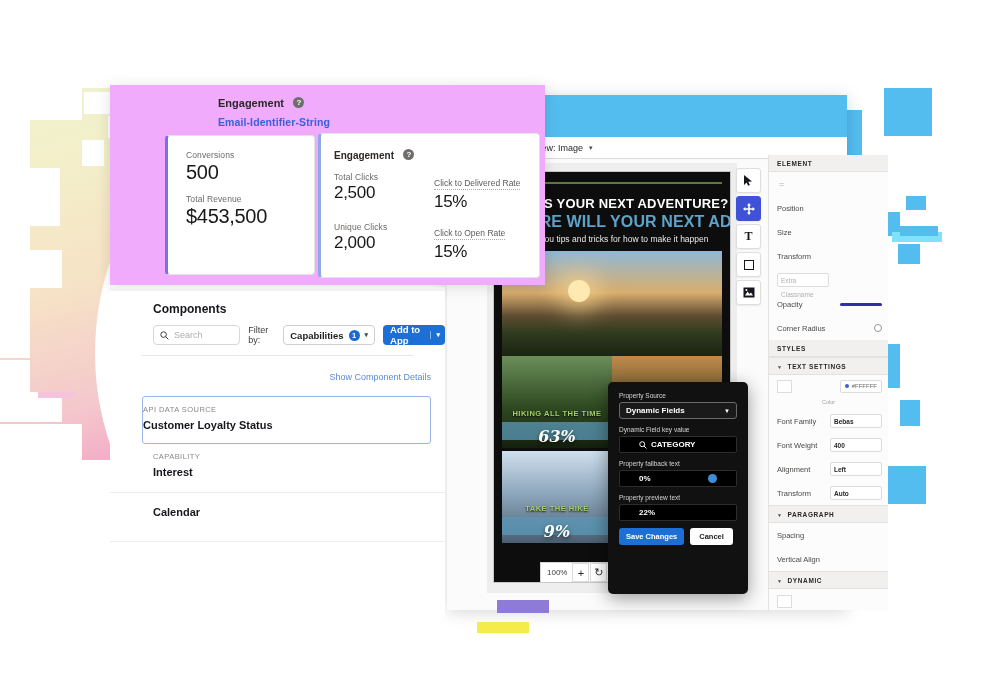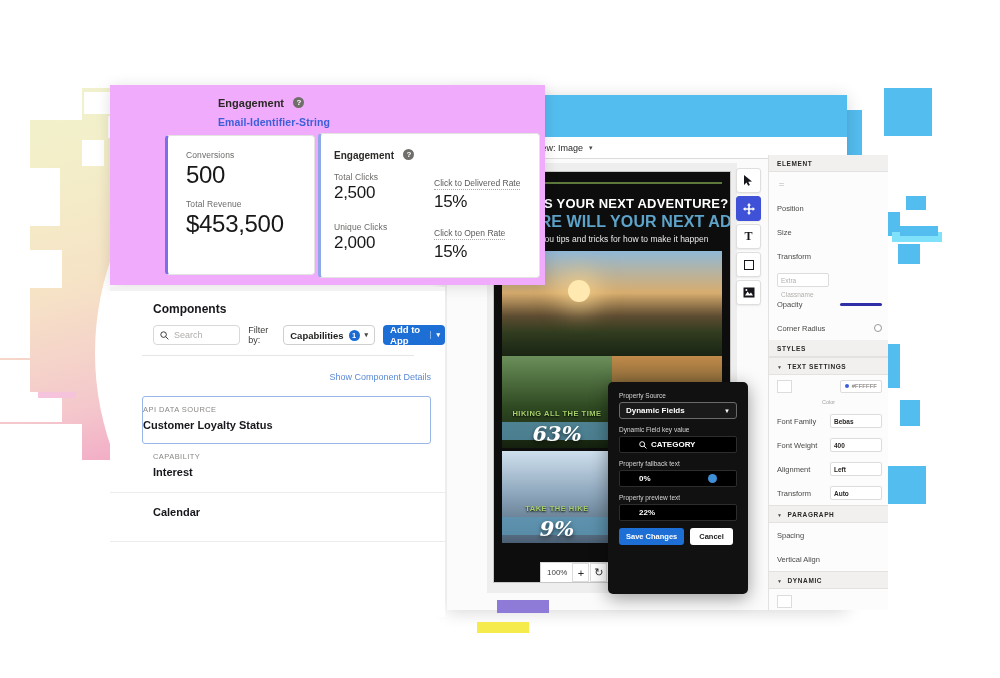--- a/index.html
+++ b/index.html
@@ -40,21 +40,21 @@
     background:#706e6b; color:#fff; font-size:8px; line-height:11px;
     text-align:center; margin-left:5px; vertical-align:middle; font-weight:700;
   }
   #an-sub { padding:5px 0 0 108px; font-size:10.5px; color:#3c5fd8; font-weight:600; letter-spacing:.1px;}
 
   .metric-card {
     position:absolute; background:#fff; border:1px solid #e3e3e1; border-radius:4px;
   }
   .metric-card.accent { border-left:3px solid #7b6fe8; }
   .metric-label { font-size:8.5px; color:#6d6a67; margin-bottom:1px; letter-spacing:.1px;}
-  .metric-value { font-size:24px; color:#181818; font-weight:400; letter-spacing:-.3px;}
+  .metric-value { font-size:20px; color:#181818; font-weight:400; letter-spacing:-.3px;}
   .metric-value.small { font-size:17px; }
 
   #card-left { left:55px; top:50px; width:150px; height:140px;padding-left:8px; }
   #card-left .metric-block { padding:0 0 0 10px; }
   #card-right { left:208px; top:48px; width:222px; height:145px; border-left:3px solid #8fa8e8; }
   .card-title { font-size:10px; font-weight:600; color:#2b2826; }
   .ratelabel {
     font-size:8.5px; color:#5a5a58; border-bottom:1px dotted #a9a9a7;
     padding-bottom:1px; display:inline-block;
   }
@@ -139,21 +139,21 @@
   .tile.t2 { background:linear-gradient(180deg,#c08a4a 0%,#6d5a30 45%,#26301a 100%); }
   .tile.t3 { background:linear-gradient(180deg,#cfe0ee 0%,#8fa8bd 45%,#4a5f73 100%); }
   .tile.t4 { background:linear-gradient(180deg,#b9d3e6 0%,#5d7e5a 50%,#27371f 100%); }
   .tile-cap {
     position:absolute; left:0; right:0; bottom:30px; text-align:center;
     color:#a7d06b; font-size:7.5px; font-weight:700; letter-spacing:.5px;
     text-shadow:0 1px 2px #000;
   }
   .tile-pct {
     position:absolute; left:0; right:0; bottom:2px; text-align:center;
-    color:#ffffff; font-size:21px; font-style:italic; font-weight:700;
+    color:#ffffff; font-size:16px; font-style:italic; font-weight:700;
     font-family:"DejaVu Serif", serif; text-shadow:0 2px 4px rgba(0,0,0,.6);
   }
   .band {
     position:absolute; left:0; right:0; bottom:8px; height:18px;
     background:rgba(90,150,180,.78);
   }
   .band-txt {
     position:absolute; left:0; right:0; bottom:11px; text-align:center;
     color:#fff; font-size:8px; font-weight:700; letter-spacing:.8px;
   }

